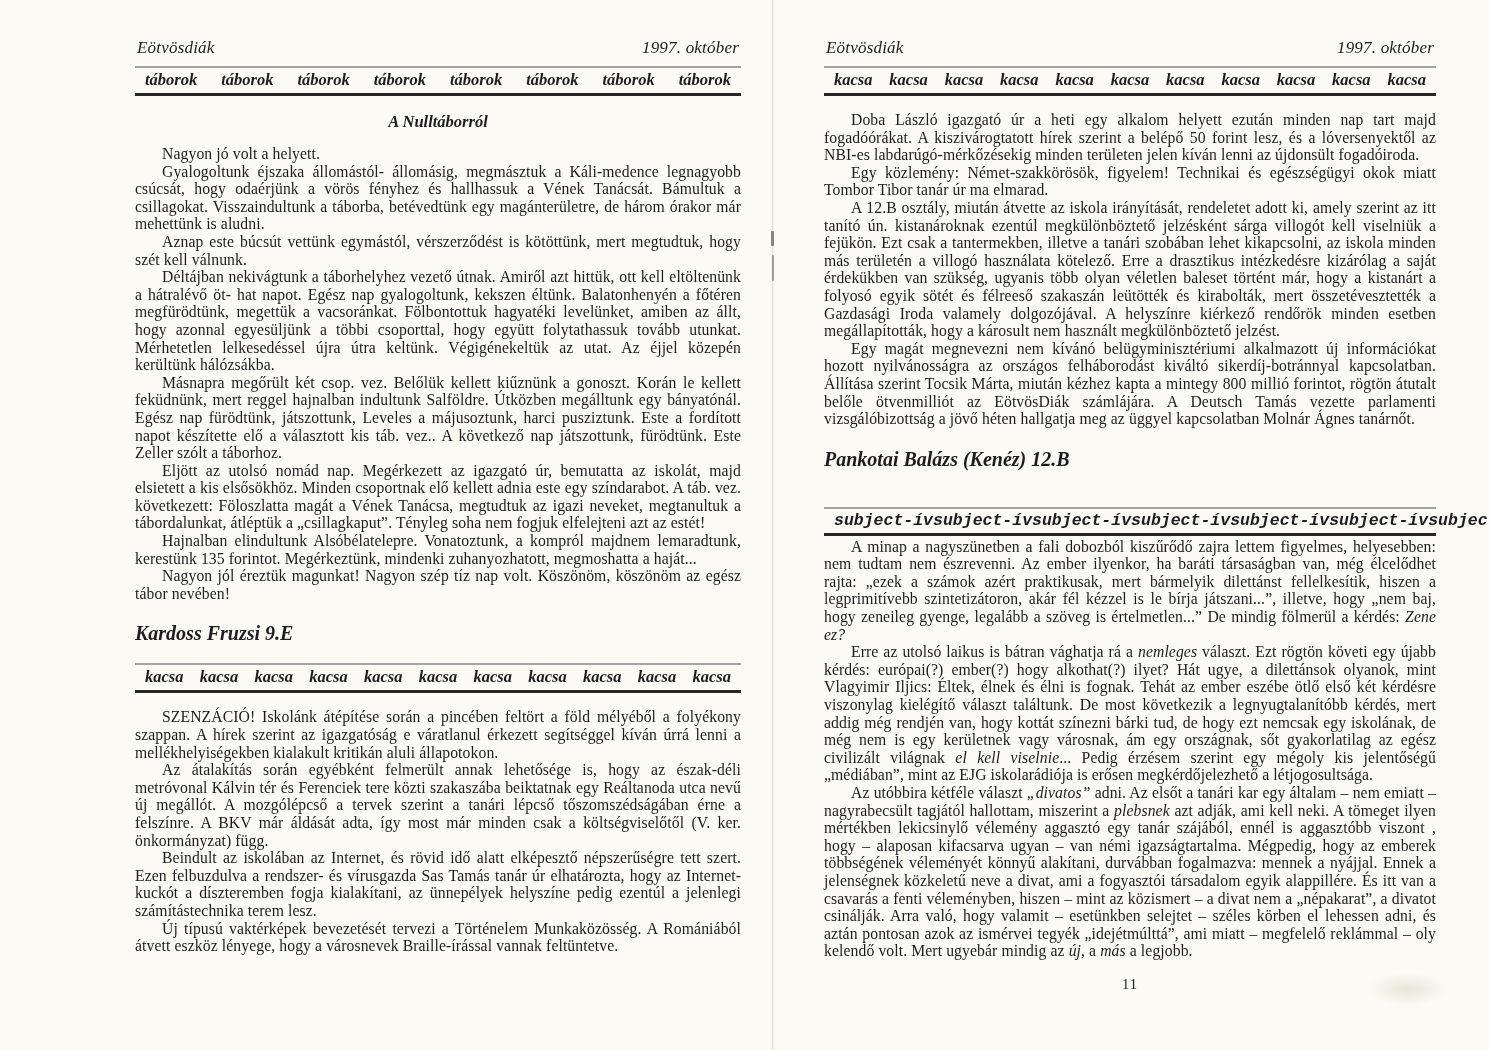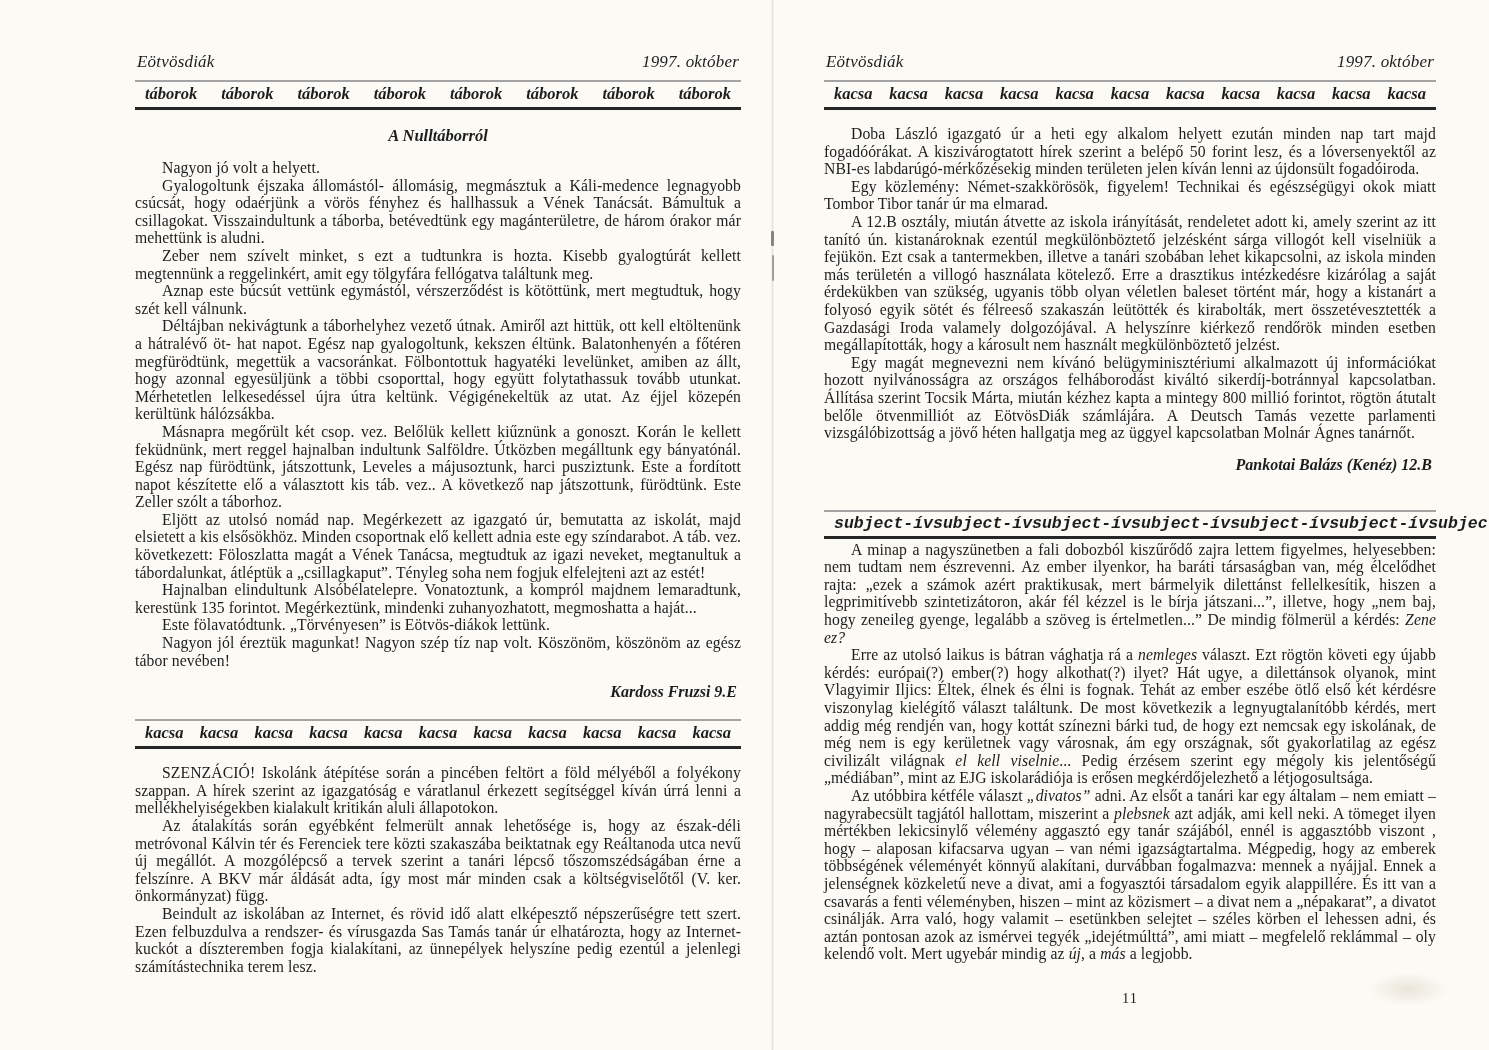--- a/index.html
+++ b/index.html
@@ -5,21 +5,21 @@
 <style>
   * { margin:0; padding:0; box-sizing:border-box; }
   html,body { width:1489px; height:1050px; }
   body {
     position:relative;
     background:#fbfaf5;
     color:#1d1d1d;
     font-family:"Liberation Serif","DejaVu Serif",serif;
     overflow:hidden;
   }
-  .page { position:absolute; top:52px; }
+  .page { position:absolute; top:38px; }
   .page-left  { left:135px; width:606px; }
   .page-right { left:824px; width:612px; }
 
   .running-head {
     display:flex; justify-content:space-between; align-items:baseline;
     font-style:italic; font-size:17px; letter-spacing:.2px;
     padding:0 2px 8px 2px;
   }
   .banner {
     border-top:2px solid #a3a3a3;
@@ -34,22 +34,22 @@
     text-align:center; font-weight:bold; font-style:italic;
     font-size:16.5px; margin:16px 0 13px 0;
   }
   .body-copy { margin-top:2px; }
   .body-copy p {
     font-size:15.7px; line-height:17.6px;
     text-align:justify; text-indent:27px;
     letter-spacing:.1px;
   }
   .signature {
-    text-align:right; font-weight:bold; font-style:italic;
-    font-size:16px; margin:14px 4px 0 0;
+    font-weight:bold; font-style:italic;
+    font-size:20px; margin:20px 4px 0 0;
   }
   .mid-banner { margin-top:18px; }
   .section-gap { margin-top:15px; }
 
   .page-number {
     position:absolute; left:0; width:100%; text-align:center;
     font-size:14.5px; letter-spacing:1px;
   }
   .page-left  .page-number { top:938px; }
   .page-right .page-number { top:938px; }
@@ -89,27 +89,25 @@
       <span>táborok</span>
       <span>táborok</span>
       <span>táborok</span>
       <span>táborok</span>
     </div>
 
   <div class="article-title">A Nulltáborról</div>
   <div class="body-copy">
       <p>Nagyon jó volt a helyett.</p>
       <p>Gyalogoltunk éjszaka állomástól- állomásig, megmásztuk a Káli-medence legnagyobb csúcsát, hogy odaérjünk a vörös fényhez és hallhassuk a Vének Tanácsát. Bámultuk a csillagokat. Visszaindultunk a táborba, betévedtünk egy magánterületre, de három órakor már mehettünk is aludni.</p>
-      <p>Zeber nem szívelt minket, s ezt a tudtunkra is hozta. Kisebb gyalogtúrát kellett megtennünk a reggelinkért, amit egy tölgyfára fellógatva találtunk meg.</p>
       <p>Aznap este búcsút vettünk egymástól, vérszerződést is kötöttünk, mert megtudtuk, hogy szét kell válnunk.</p>
       <p>Déltájban nekivágtunk a táborhelyhez vezető útnak. Amiről azt hittük, ott kell eltöltenünk a hátralévő öt- hat napot. Egész nap gyalogoltunk, kekszen éltünk. Balatonhenyén a főtéren megfürödtünk, megettük a vacsoránkat. Fölbontottuk hagyatéki levelünket, amiben az állt, hogy azonnal egyesüljünk a többi csoporttal, hogy együtt folytathassuk tovább utunkat. Mérhetetlen lelkesedéssel újra útra keltünk. Végigénekeltük az utat. Az éjjel közepén kerültünk hálózsákba.</p>
       <p>Másnapra megőrült két csop. vez. Belőlük kellett kiűznünk a gonoszt. Korán le kellett feküdnünk, mert reggel hajnalban indultunk Salföldre. Útközben megálltunk egy bányatónál. Egész nap fürödtünk, játszottunk, Leveles a májusoztunk, harci pusziztunk. Este a fordított napot készítette elő a választott kis táb. vez.. A következő nap játszottunk, fürödtünk. Este Zeller szólt a táborhoz.</p>
       <p>Eljött az utolsó nomád nap. Megérkezett az igazgató úr, bemutatta az iskolát, majd elsietett a kis elsősökhöz. Minden csoportnak elő kellett adnia este egy színdarabot. A táb. vez. következett: Föloszlatta magát a Vének Tanácsa, megtudtuk az igazi neveket, megtanultuk a tábordalunkat, átléptük a „csillagkaput”. Tényleg soha nem fogjuk elfelejteni azt az estét!</p>
       <p>Hajnalban elindultunk Alsóbélatelepre. Vonatoztunk, a kompról majdnem lemaradtunk, kerestünk 135 forintot. Megérkeztünk, mindenki zuhanyozhatott, megmoshatta a haját...</p>
-      <p>Este fölavatódtunk. „Törvényesen” is Eötvös-diákok lettünk.</p>
       <p>Nagyon jól éreztük magunkat! Nagyon szép tíz nap volt. Köszönöm, köszönöm az egész tábor nevében!</p>
     </div>
   <div class="signature">Kardoss Fruzsi  9.E</div>
 
   <div class="banner mid-banner">
       <span>kacsa</span>
       <span>kacsa</span>
       <span>kacsa</span>
       <span>kacsa</span>
       <span>kacsa</span>
@@ -117,20 +115,21 @@
       <span>kacsa</span>
       <span>kacsa</span>
       <span>kacsa</span>
       <span>kacsa</span>
       <span>kacsa</span>
     </div>
   <div class="body-copy section-gap">
       <p>SZENZÁCIÓ! Iskolánk átépítése során a pincében feltört a föld mélyéből a folyékony szappan. A hírek szerint az igazgatóság e váratlanul érkezett segítséggel kíván úrrá lenni a mellékhelyiségekben kialakult kritikán aluli állapotokon.</p>
       <p>Az átalakítás során egyébként felmerült annak lehetősége is, hogy az észak-déli metróvonal Kálvin tér és Ferenciek tere közti szakaszába beiktatnak egy Reáltanoda utca nevű új megállót. A mozgólépcső a tervek szerint a tanári lépcső tőszomszédságában érne a felszínre. A BKV már áldását adta, így most már minden csak a költségviselőtől (V. ker. önkormányzat) függ.</p>
       <p>Beindult az iskolában az Internet, és rövid idő alatt elképesztő népszerűségre tett szert. Ezen felbuzdulva a rendszer- és vírusgazda Sas Tamás tanár úr elhatározta, hogy az Internet-kuckót a díszteremben fogja kialakítani, az ünnepélyek helyszíne pedig ezentúl a jelenlegi számítástechnika terem lesz.</p>
+      <p>Új típusú vaktérképek bevezetését tervezi a Történelem Munkaközösség. A Romániából átvett eszköz lényege, hogy a városnevek Braille-írással vannak feltüntetve.</p>
     </div>
 
 </div>
 
 <div class="page page-right">
   <div class="running-head">
     <span>Eötvösdiák</span>
     <span>1997. október</span>
   </div>
   <div class="banner">

